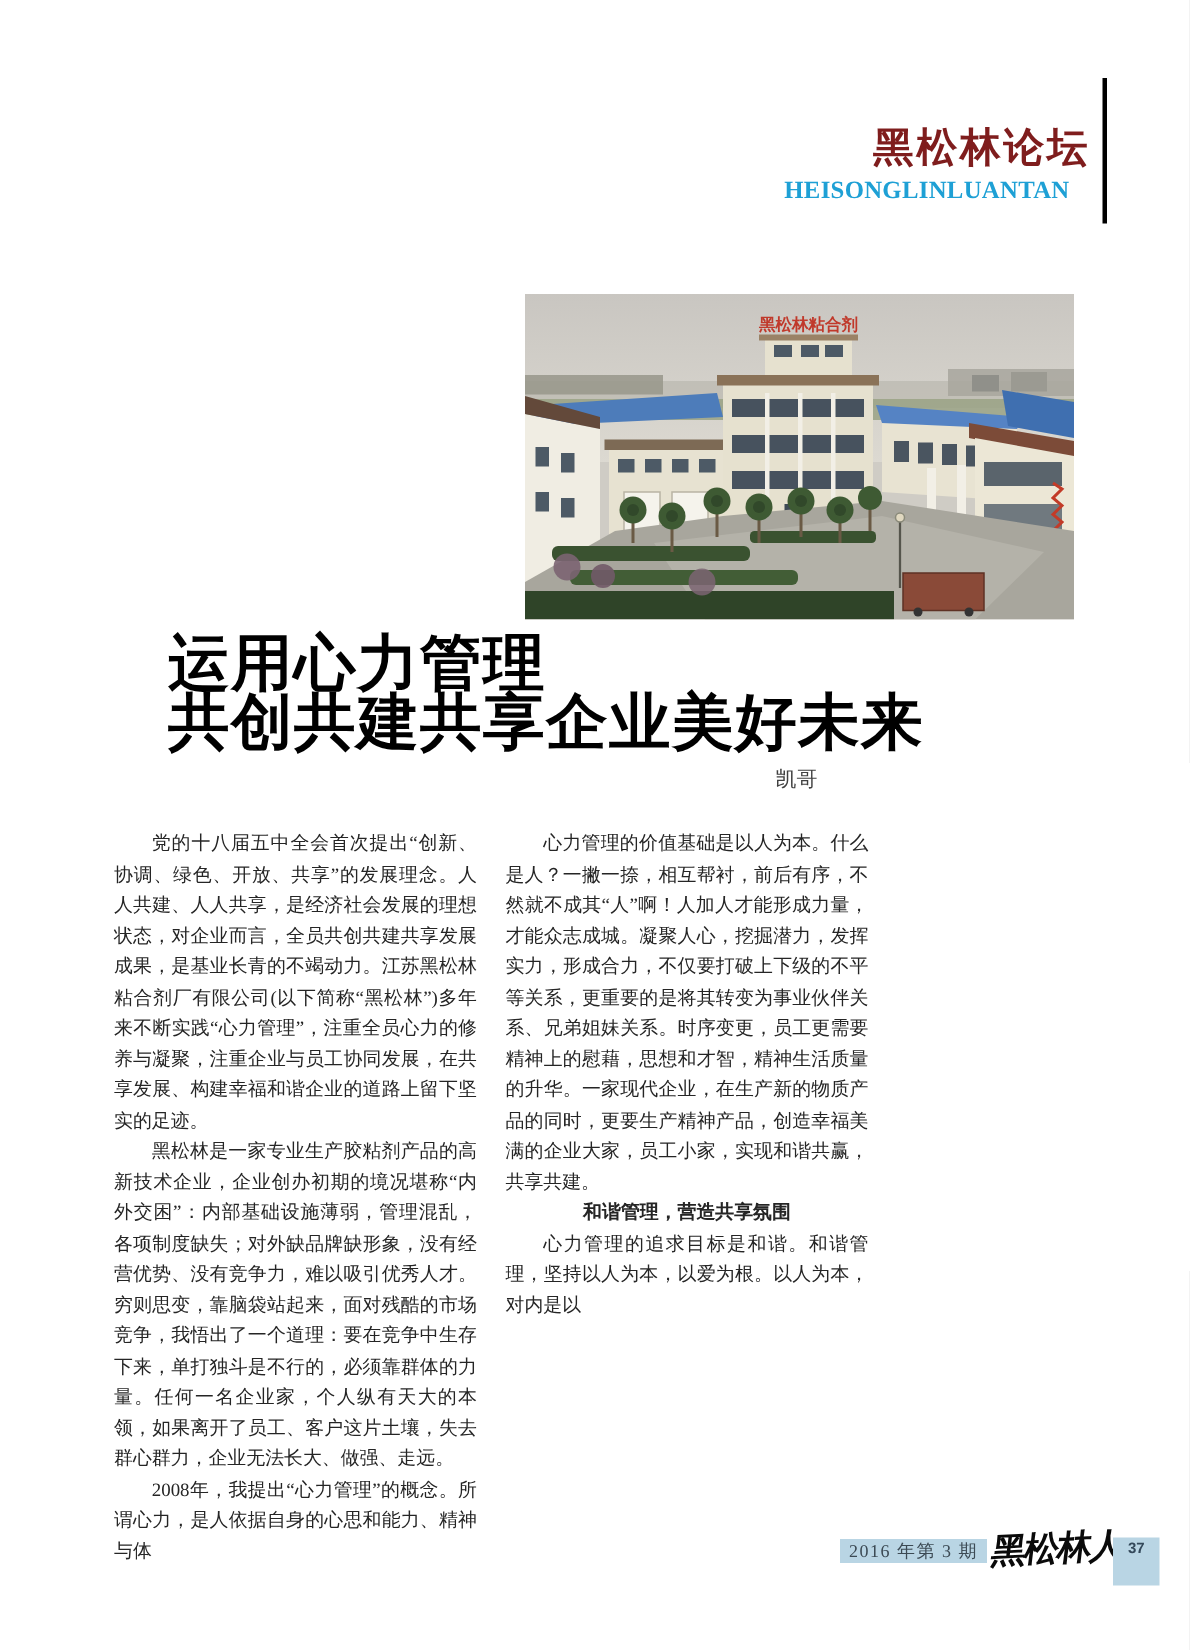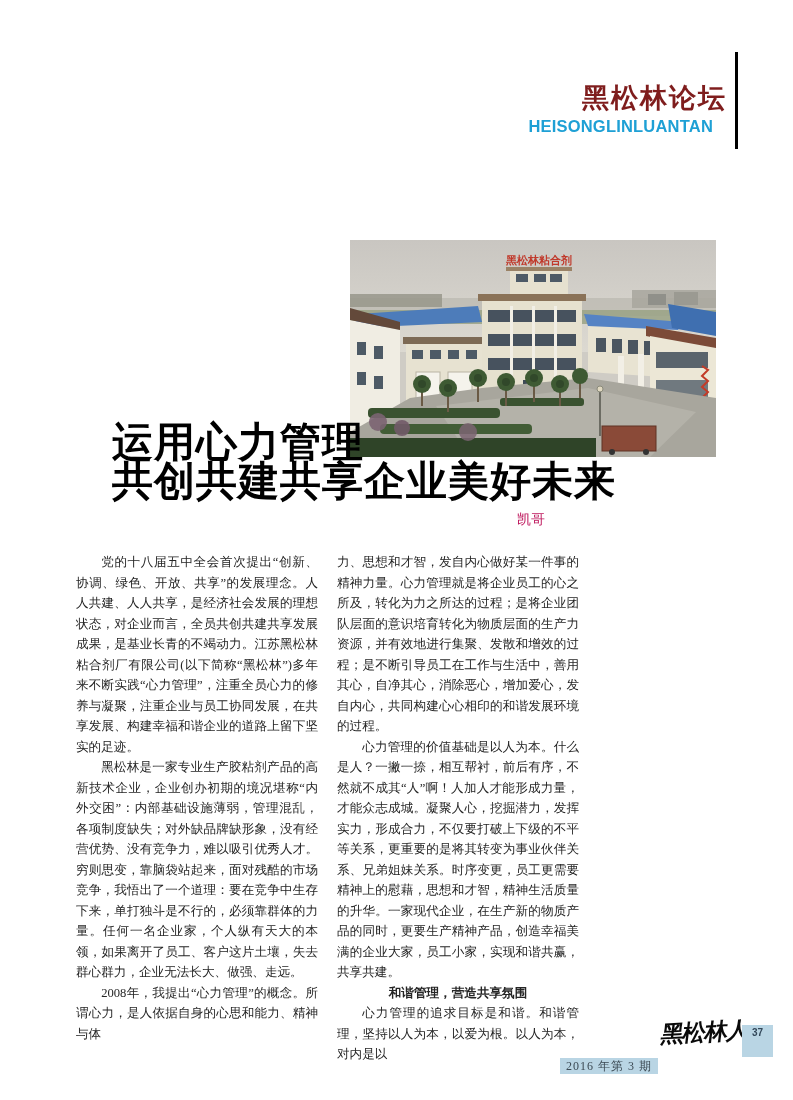--- a/index.html
+++ b/index.html
@@ -11,64 +11,64 @@
 
   
   .masthead-title {
     position:absolute; top:80px; right:66px;
     font-family:"Liberation Sans","DejaVu Sans",sans-serif;
     font-weight:900; font-size:27px; letter-spacing:2px; color:#7f1d1d;
     white-space:nowrap;
   }
   .masthead-sub {
     position:absolute; top:117px; right:80px;
-    font-family:Liberation Sans, sans-serif;
+    font-family:Liberation Serif, serif;
     font-weight:700; font-size:16.5px; letter-spacing:0.2px;
     white-space:nowrap;
   }
   .masthead-bar {
     position:absolute; left:735px; top:52px; width:3px; height:97px;
     background:#000;
   }
 
   
   .photo {
     position:absolute; left:350px; top:196px; width:366px; height:217px;
-    overflow:hidden; background:#cfccc5;margin-top:44px;
+    overflow:hidden; background:#cfccc5;
   }
 
   
   .article-title {
     position:absolute; left:112px; top:423px;
     font-size:41px; font-weight:bold; line-height:39px; color:#000;
     letter-spacing:1px; white-space:nowrap;
   }
   .article-author {
     position:absolute; left:517px; top:511px;
-    font-size:14px; color:#be185d;
+    font-size:14px; color:#404040;
   }
 
   
   .columns {
     position:absolute; left:76px; top:552px; width:503px;
     display:flex; gap:19px;
   }
   .col {
     width:242px; font-size:12.6px; line-height:20.5px;
     text-align:justify; color:#252525;
   }
   .col p { margin:0; }
   .col p.indent { text-indent:2em; }
   .col .sub-heading { font-weight:bold; text-align:center; text-indent:0; }
 
   
   .footer-issue {
     position:absolute; left:560px; top:1026px; width:98px; height:16px;
     background:#b9d5e4; color:#3c4a54; font-size:12px; line-height:16px;
-    text-align:center; letter-spacing:1px;margin-top:32px;
+    text-align:center; letter-spacing:1px;
   }
   .footer-logo {
     position:absolute; left:661px; top:1017px; width:82px;
     font-size:23px; font-weight:bold; color:#0a0a0a;
     transform:rotate(-3deg) skewX(-10deg);
     letter-spacing:-1px; white-space:nowrap;
   }
   .footer-page {
     position:absolute; left:742px; top:1025px; width:31px; height:32px;
     background:#b9d5e4; color:#33485a; font-size:10px; font-weight:bold;
@@ -212,21 +212,20 @@
   </div>
   <div class="article-author">凯哥</div>
 
   <div class="columns">
     <div class="col">
       <p class="indent">党的十八届五中全会首次提出“创新、协调、绿色、开放、共享”的发展理念。人人共建、人人共享，是经济社会发展的理想状态，对企业而言，全员共创共建共享发展成果，是基业长青的不竭动力。江苏黑松林粘合剂厂有限公司(以下简称“黑松林”)多年来不断实践“心力管理”，注重全员心力的修养与凝聚，注重企业与员工协同发展，在共享发展、构建幸福和谐企业的道路上留下坚实的足迹。</p>
       <p class="indent">黑松林是一家专业生产胶粘剂产品的高新技术企业，企业创办初期的境况堪称“内外交困”：内部基础设施薄弱，管理混乱，各项制度缺失；对外缺品牌缺形象，没有经营优势、没有竞争力，难以吸引优秀人才。穷则思变，靠脑袋站起来，面对残酷的市场竞争，我悟出了一个道理：要在竞争中生存下来，单打独斗是不行的，必须靠群体的力量。任何一名企业家，个人纵有天大的本领，如果离开了员工、客户这片土壤，失去群心群力，企业无法长大、做强、走远。</p>
       <p class="indent">2008年，我提出“心力管理”的概念。所谓心力，是人依据自身的心思和能力、精神与体</p>
     </div>
     <div class="col">
-      <p>力、思想和才智，发自内心做好某一件事的精神力量。心力管理就是将企业员工的心之所及，转化为力之所达的过程；是将企业团队层面的意识培育转化为物质层面的生产力资源，并有效地进行集聚、发散和增效的过程；是不断引导员工在工作与生活中，善用其心，自净其心，消除恶心，增加爱心，发自内心，共同构建心心相印的和谐发展环境的过程。</p>
       <p class="indent">心力管理的价值基础是以人为本。什么是人？一撇一捺，相互帮衬，前后有序，不然就不成其“人”啊！人加人才能形成力量，才能众志成城。凝聚人心，挖掘潜力，发挥实力，形成合力，不仅要打破上下级的不平等关系，更重要的是将其转变为事业伙伴关系、兄弟姐妹关系。时序变更，员工更需要精神上的慰藉，思想和才智，精神生活质量的升华。一家现代企业，在生产新的物质产品的同时，更要生产精神产品，创造幸福美满的企业大家，员工小家，实现和谐共赢，共享共建。</p>
       <p class="sub-heading">和谐管理，营造共享氛围</p>
       <p class="indent">心力管理的追求目标是和谐。和谐管理，坚持以人为本，以爱为根。以人为本，对内是以</p>
     </div>
   </div>
 
   <div class="footer-issue">2016 年第 3 期</div>
   <div class="footer-logo">黑松林人</div>
   <div class="footer-page">37</div>
 

